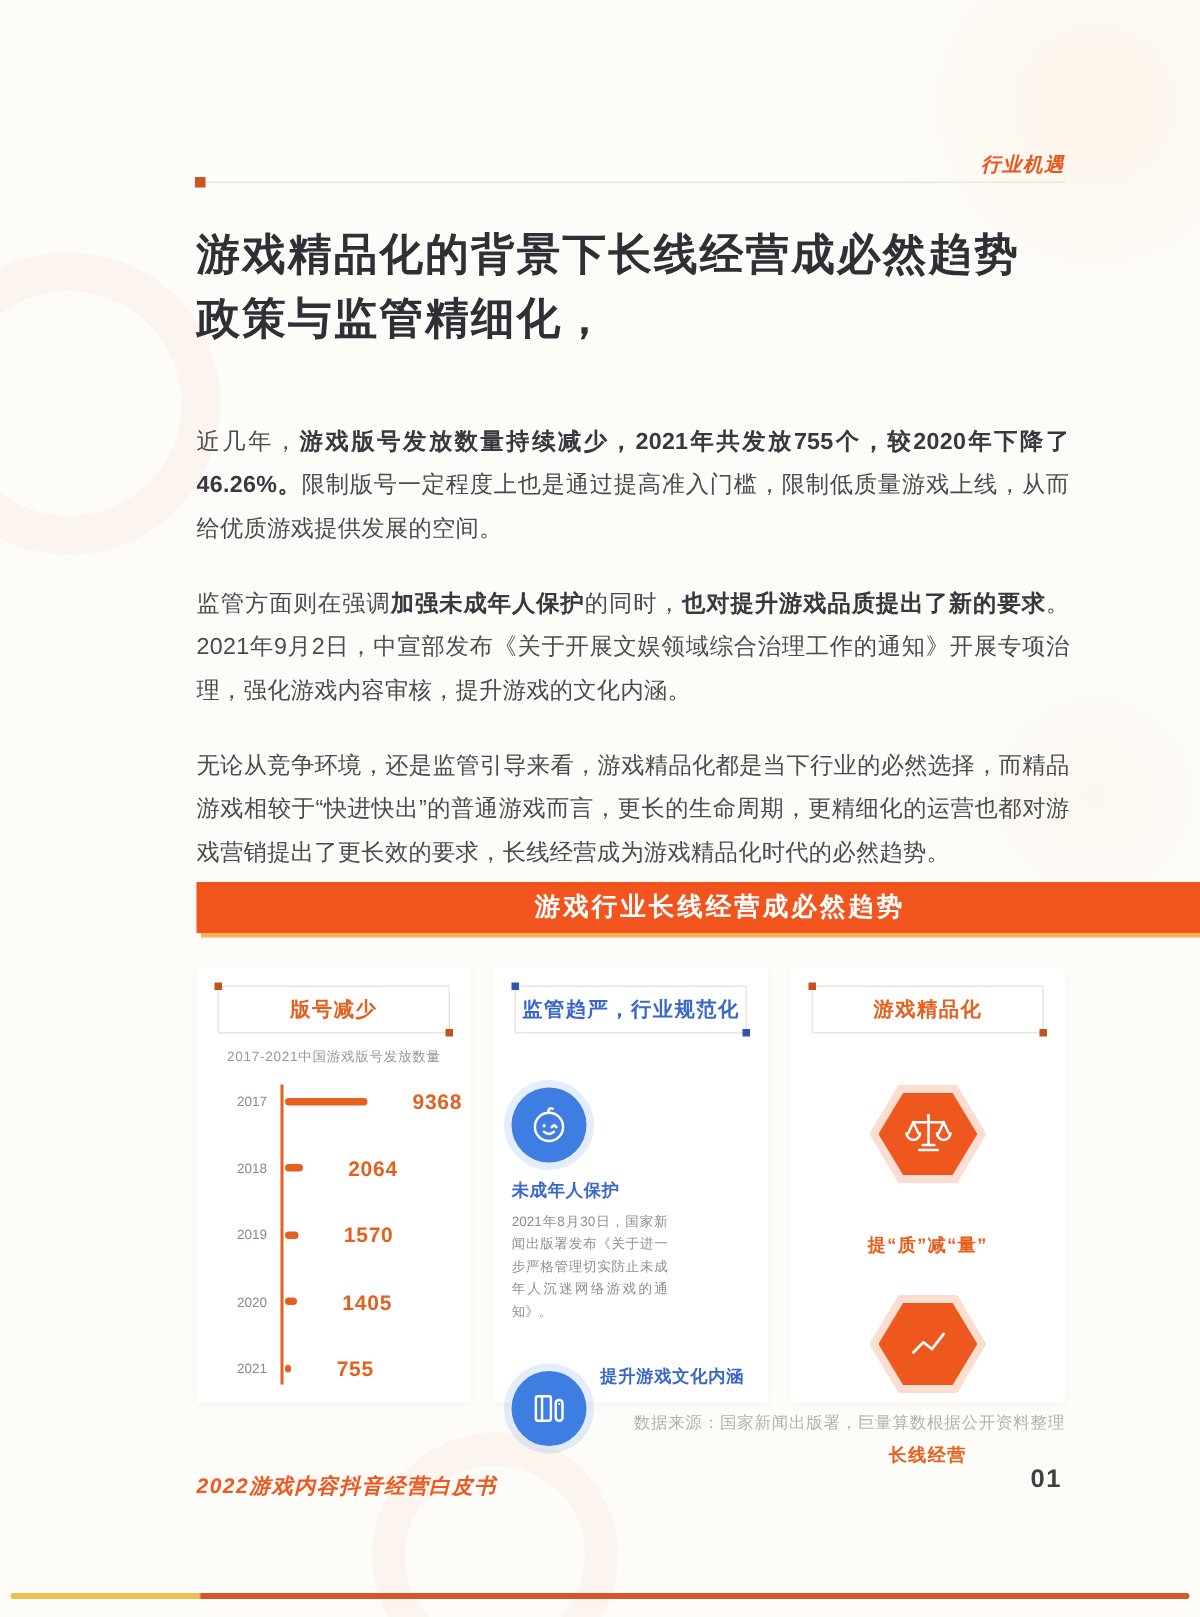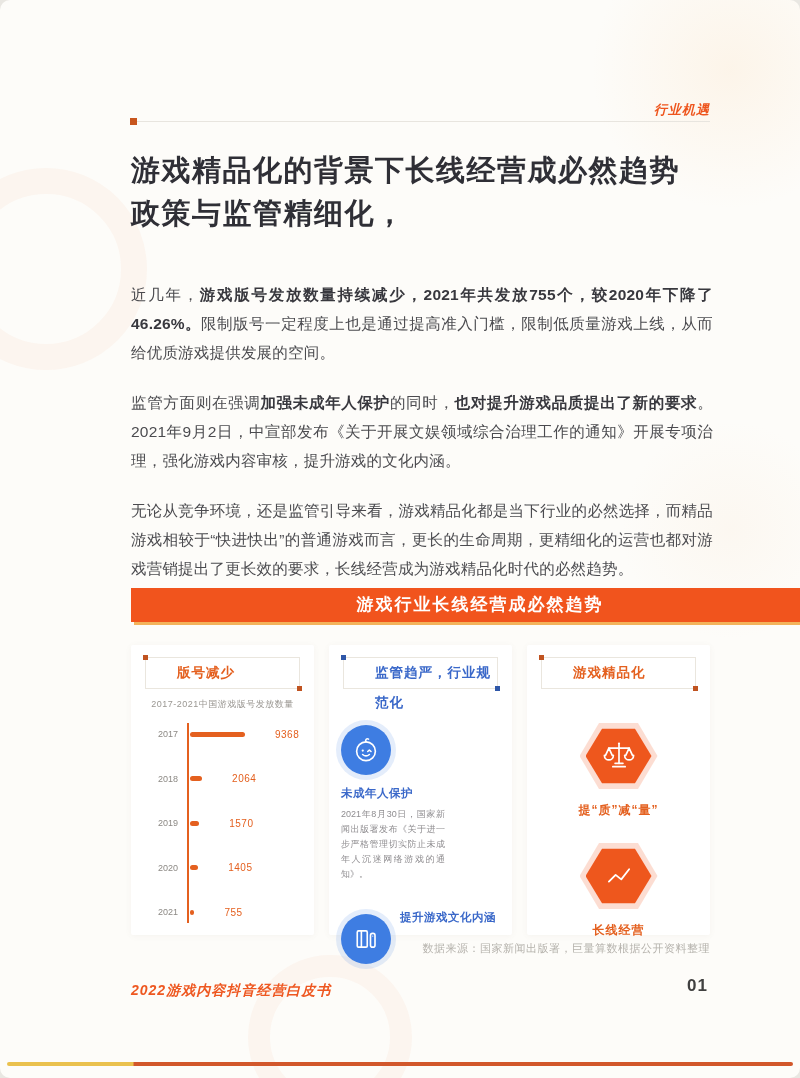--- a/index.html
+++ b/index.html
@@ -1,21 +1,20 @@
 <!DOCTYPE html>
 <html><head>
 <meta charset="utf-8">
 <style>
   html,body{margin:0;padding:0;background:#e9e7e2;}
   .page{
     position:relative; width:800px; height:1078px; margin:0 auto;
     background:#fdfcf9; overflow:hidden;
     font-family:"Liberation Sans","DejaVu Sans",sans-serif;
     color:#3a3a40;
-    border-radius:10px;
   }
   
   .deco{position:absolute; border-radius:50%; pointer-events:none;}
   .swirl-a{left:-55px; top:168px; width:150px; height:150px; border:26px solid rgba(238,120,60,.05);}
   .swirl-b{left:248px; top:955px; width:120px; height:120px; border:22px solid rgba(238,120,60,.05);}
   .glow-tr{right:-70px; top:-70px; width:280px; height:280px;
     background:radial-gradient(circle, rgba(250,214,170,.20), rgba(250,214,170,0) 70%);}
   .glow-r{right:-40px; top:420px; width:220px; height:220px;
     background:radial-gradient(circle, rgba(246,220,190,.14), rgba(246,220,190,0) 70%);}
 
@@ -39,51 +38,51 @@
     color:#fff; font-size:17px; font-weight:bold; letter-spacing:2px;
     text-align:center; line-height:34px;}
 
   .cards{position:absolute; left:131px; top:645px; width:579px; height:290px;
     display:flex; gap:15px;}
   .card{flex:1; position:relative; background:#fff; border-radius:2px;
     box-shadow:0 1px 6px rgba(120,100,80,.06);}
   .card.orange{--accent:#E4601F; --sq:#C05320;}
   .card.blue{--accent:#3A68C9; --sq:#2F57A8;}
   .card-head{position:relative; margin:12px 14px 0; height:30px; line-height:30px;
-    border:1px solid #eae6de; text-align:left;
-    color:var(--accent); font-weight:bold; font-size:13.5px; letter-spacing:1px;padding-left:31px;}
+    border:1px solid #eae6de; text-align:center;
+    color:var(--accent); font-weight:bold; font-size:13.5px; letter-spacing:1px;}
   .card-head::before{content:""; position:absolute; left:-3px; top:-3px;
     width:5px; height:5px; background:var(--sq);}
   .card-head::after{content:""; position:absolute; right:-3px; bottom:-3px;
     width:5px; height:5px; background:var(--sq);}
 
   
   .chart-sub{margin-top:9px; text-align:center; font-size:9px; color:#9a9792; letter-spacing:0.5px;}
   .chart{position:relative; margin:8px 6px 0 10px; height:212px;}
   .chart-axis{position:absolute; left:46px; top:4px; bottom:8px; width:2px; background:#E4601F;}
   .chart-rows{display:flex; flex-direction:column; justify-content:space-between;
     height:192px; padding-top:8px;}
   .chart-row{display:flex; align-items:center; height:14px;}
   .chart-year{width:37px; text-align:right; padding-right:9px; font-size:9px; color:#8c8984;}
   .chart-bar{height:5px; background:#E4601F; border-radius:2.5px; flex:none; margin-left:3px;}
-  .chart-value{margin-left:5px; font-size:10px; font-weight:normal; color:#E4601F; letter-spacing:0.5px;padding-left:25px;}
+  .chart-value{margin-left:5px; font-size:14px; font-weight:bold; color:#E4601F; letter-spacing:0.5px;padding-left:25px;}
 
   
   .reg-item{display:flex; gap:9px; margin:26px 8px 0 12px;}
   .reg-item:first-of-type{margin-top:30px;flex-direction:column;}
   .reg-circle{flex:none; width:50px; height:50px; border-radius:50%; background:#3E7DE2;
     box-shadow:0 0 0 5px rgba(62,125,226,.14);
     display:flex; align-items:center; justify-content:center; margin-top:6px;}
   .reg-text{width:104px;}
   .reg-title{font-size:11.5px; font-weight:bold; color:#3A68C9; margin:2px 0 6px; letter-spacing:0.5px;}
   .reg-body{font-size:9px; color:#8f8d90; line-height:15px; text-align:justify;}
 
   
   .hex-col{display:flex; flex-direction:column; align-items:center; margin-top:32px;}
-  .hex-group{display:flex; flex-direction:column; align-items:center;}
+  .hex-group{display:flex; flex-direction:column; align-items:center;gap:20px;}
   .hex-group + .hex-group{margin-top:22px;}
   .hex-wrap{position:relative; width:78px; height:70px;}
   .hex-glow{position:absolute; inset:0; background:rgba(238,87,29,.20);
     clip-path:polygon(25% 3%,75% 3%,100% 50%,75% 97%,25% 97%,0% 50%);}
   .hex{position:absolute; left:6px; top:6px; width:66px; height:58px; background:#EE571D;
     clip-path:polygon(25% 3%,75% 3%,100% 50%,75% 97%,25% 97%,0% 50%);
     display:flex; align-items:center; justify-content:center;}
   .hex-label{margin-top:11px; font-size:12px; font-weight:bold; color:#E4601F; letter-spacing:1px;}
 
   .source-note{position:absolute; right:90px; top:941px; font-size:11px; color:#b5b2ac; letter-spacing:0.5px;}

